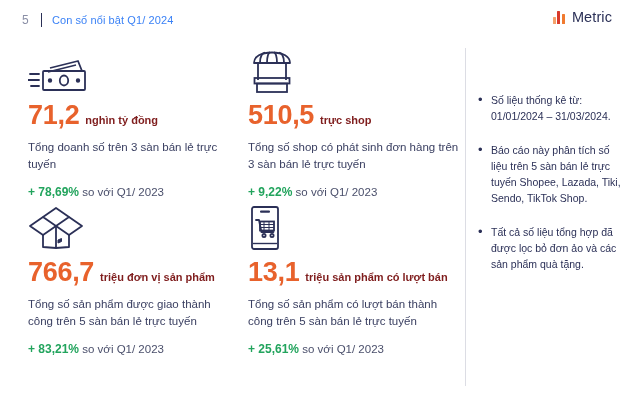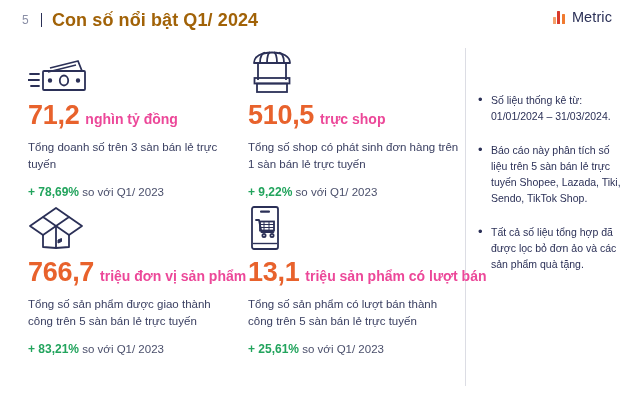--- a/index.html
+++ b/index.html
@@ -30,23 +30,23 @@
     font-weight: 400;
     letter-spacing: .2px;
   }
   .header-sep {
     width: 1px;
     height: 14px;
     background: #2b3057;
     margin: 0 10px 0 12px;
   }
   .header-title {
-    font-size: 18px;
-    font-weight: bold;
-    color: #a16207;
+    font-size: 11px;
+    font-weight: normal;
+    color: #3b82f6;
     letter-spacing: .1px;
     white-space: nowrap;
   }
 
   .logo {
     position: absolute;
     right: 28px;
     top: 9px;
     display: flex;
     align-items: center;
@@ -109,23 +109,23 @@
     white-space: nowrap;
   }
   .value {
     font-size: 27px;
     font-weight: bold;
     color: #e8622c;
     letter-spacing: -.3px;
     line-height: 1;
   }
   .unit {
-    font-size: 14px;
+    font-size: 11px;
     font-weight: bold;
-    color: #ec4899;
+    color: #7f1d1d;
     line-height: 1;
   }
   .desc {
     font-size: 11.5px;
     line-height: 17px;
     color: #3b4062;
     margin-bottom: 12px;
     max-width: 215px;
   }
   .growth-line {
@@ -224,21 +224,21 @@
           <path d="M36 12.4 C36 6.5 33.5 2.6 31 2.6"></path>
           <path d="M10 13 V30 M38 13 V30"></path>
           <rect x="6.5" y="28" width="35" height="5.5"></rect>
           <rect x="9" y="33.5" width="30" height="8.5"></rect>
         </svg>
       </div>
       <div class="value-line">
         <span class="value">510,5</span>
         <span class="unit">trực shop</span>
       </div>
-      <div class="desc">Tổng số shop có phát sinh đơn hàng trên 1 sàn bán lẻ trực tuyến</div>
+      <div class="desc">Tổng số shop có phát sinh đơn hàng trên 3 sàn bán lẻ trực tuyến</div>
       <div class="growth-line">
         <span class="growth">+ 9,22%</span>
         <span class="growth-cmp">so với Q1/ 2023</span>
       </div>
     </div>
   </div>
 
   <div class="grid-row">
 
     <div class="card">

